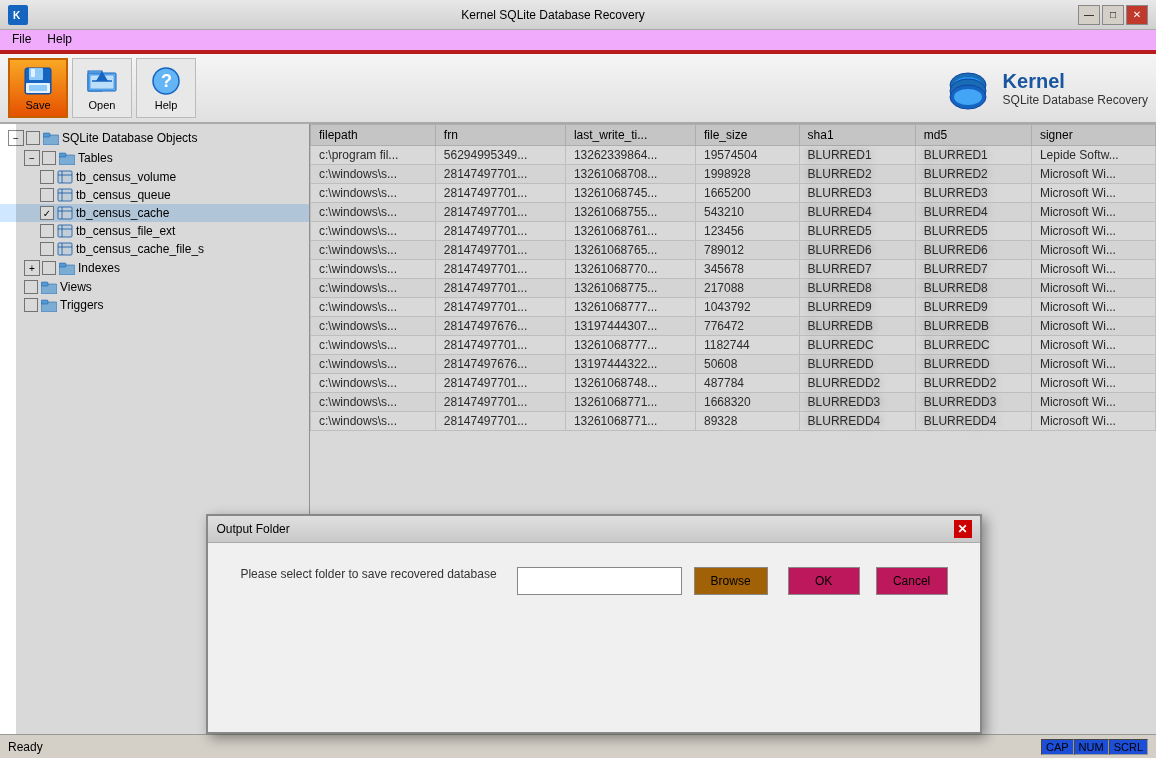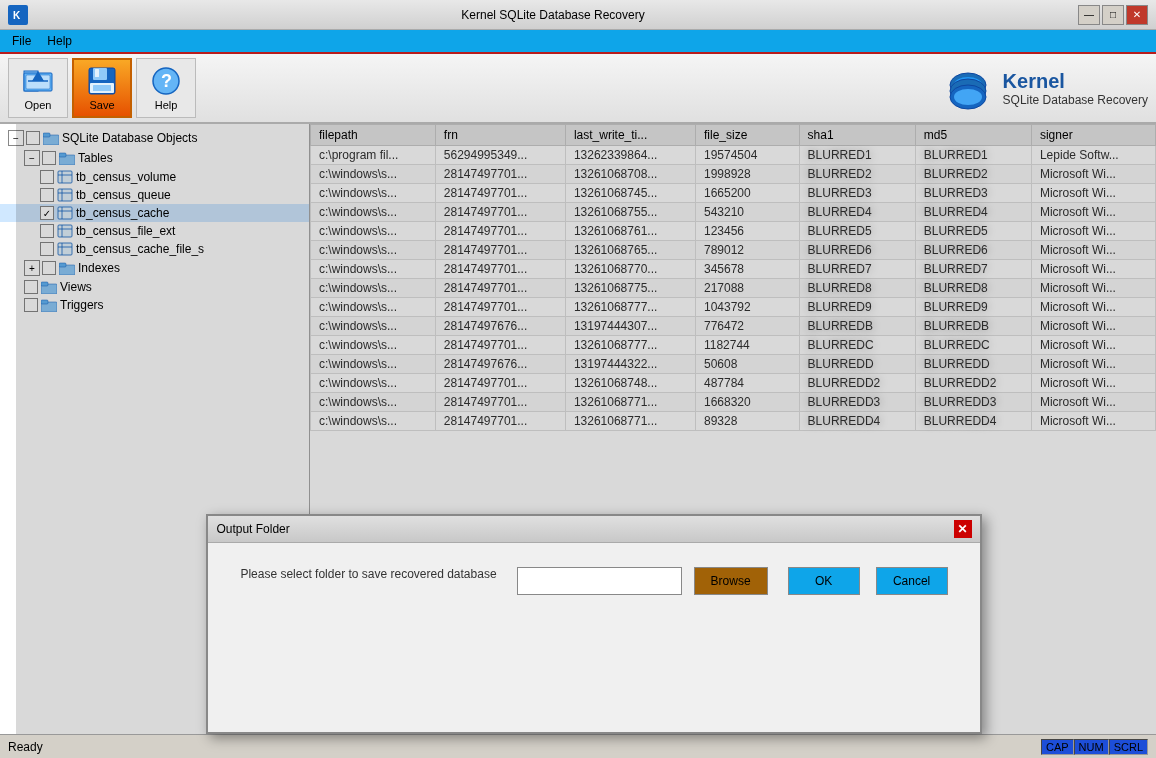--- a/index.html
+++ b/index.html
@@ -41,26 +41,25 @@
       font-size: 10px;
       display: flex;
       align-items: center;
       justify-content: center;
       cursor: pointer;
     }
     .title-bar-btn.close { background: #c0392b; color: white; }
 
     
     .menu-bar {
-      background: #0ea5e9;
+      background: #f0abfc;
       height: 24px;
       display: flex;
-      align-items: center;
       padding: 0 4px;
-      border-bottom: 2px solid #b91c1c;
+      border-bottom: 4px solid #b91c1c;
     }
     .menu-item {
       padding: 2px 8px;
       font-size: 12px;
       cursor: pointer;
     }
 
     
     .toolbar {
       background: linear-gradient(to bottom, #f5f5f5, #e0e0e0);
@@ -297,21 +296,21 @@
       cursor: pointer;
     }
     .dialog-buttons {
       display: flex;
       justify-content: center;
       gap: 16px;
     }
     .dialog-btn {
       height: 28px;
       min-width: 72px;
-      background: #0ea5e9;
+      background: #be185d;
       border: 1px solid #888;
       font-size: 12px;
       cursor: pointer;
       padding: 0 16px;
     }
 
     
     .app-icon {
       width: 20px;
       height: 20px;
@@ -339,41 +338,41 @@
     <button class="title-bar-btn close">✕</button>
   </div>
 </div>
 
 <div class="menu-bar">
   <span class="menu-item">File</span>
   <span class="menu-item">Help</span>
 </div>
 
 <div class="toolbar">
+
+  <div class="toolbar-btn active">
+    <svg width="32" height="32" viewBox="0 0 32 32">
+      <rect x="3" y="3" width="26" height="26" rx="2" fill="#1565c0" stroke="#0d47a1" stroke-width="1"></rect>
+      <rect x="7" y="3" width="14" height="12" fill="#90caf9" rx="1"></rect>
+      <rect x="9" y="4" width="4" height="8" fill="#e3f2fd" rx="0.5"></rect>
+      <rect x="4" y="18" width="24" height="10" rx="1" fill="#e3f2fd"></rect>
+      <rect x="7" y="20" width="18" height="6" rx="0.5" fill="#90caf9"></rect>
+    </svg>
+    <span>Save</span>
+  </div>
 
   <div class="toolbar-btn">
     <svg width="32" height="32" viewBox="0 0 32 32">
       <rect x="2" y="6" width="14" height="20" fill="#90caf9" stroke="#1565c0" stroke-width="1"></rect>
       <rect x="2" y="8" width="28" height="18" fill="#64b5f6" stroke="#1565c0" stroke-width="1" rx="1"></rect>
       <rect x="4" y="10" width="24" height="14" fill="#bbdefb" stroke="#1565c0" stroke-width="0.5" rx="1"></rect>
       <path d="M6 16 L26 16" stroke="#1565c0" stroke-width="1.5"></path>
       <path d="M16 6 L22 16 L10 16 Z" fill="#1565c0"></path>
     </svg>
     <span>Open</span>
-  </div>
-
-  <div class="toolbar-btn active">
-    <svg width="32" height="32" viewBox="0 0 32 32">
-      <rect x="3" y="3" width="26" height="26" rx="2" fill="#1565c0" stroke="#0d47a1" stroke-width="1"></rect>
-      <rect x="7" y="3" width="14" height="12" fill="#90caf9" rx="1"></rect>
-      <rect x="9" y="4" width="4" height="8" fill="#e3f2fd" rx="0.5"></rect>
-      <rect x="4" y="18" width="24" height="10" rx="1" fill="#e3f2fd"></rect>
-      <rect x="7" y="20" width="18" height="6" rx="0.5" fill="#90caf9"></rect>
-    </svg>
-    <span>Save</span>
   </div>
 
   <div class="toolbar-btn">
     <svg width="32" height="32" viewBox="0 0 32 32">
       <circle cx="16" cy="16" r="13" fill="#64b5f6" stroke="#1565c0" stroke-width="1.5"></circle>
       <text x="11" y="22" font-size="18" font-weight="bold" fill="white">?</text>
     </svg>
     <span>Help</span>
   </div>
 

